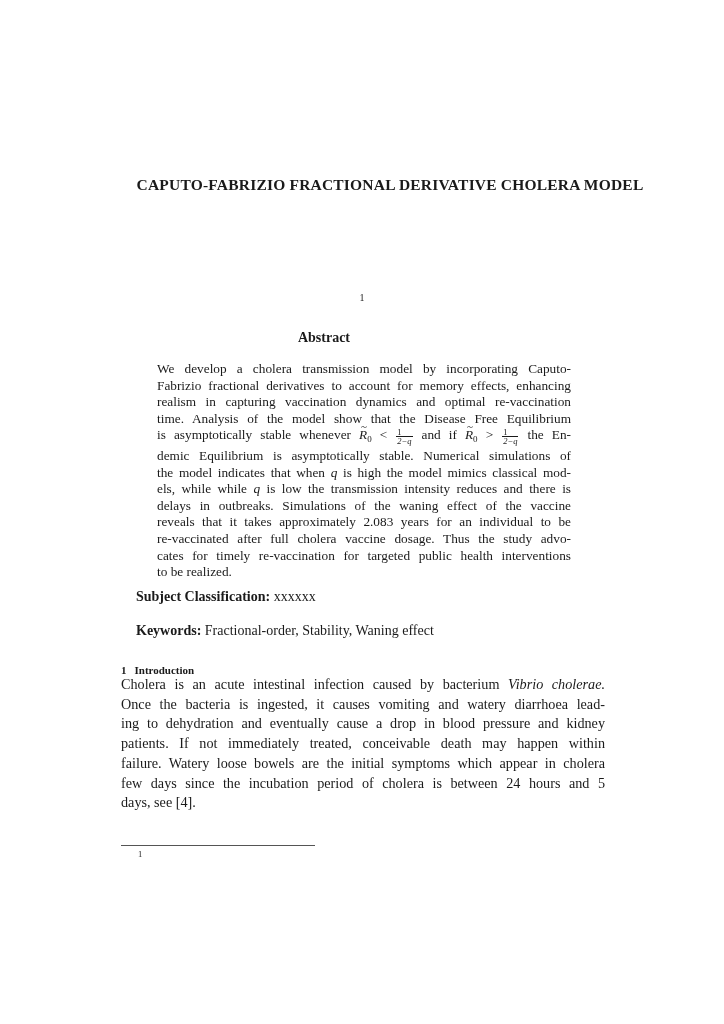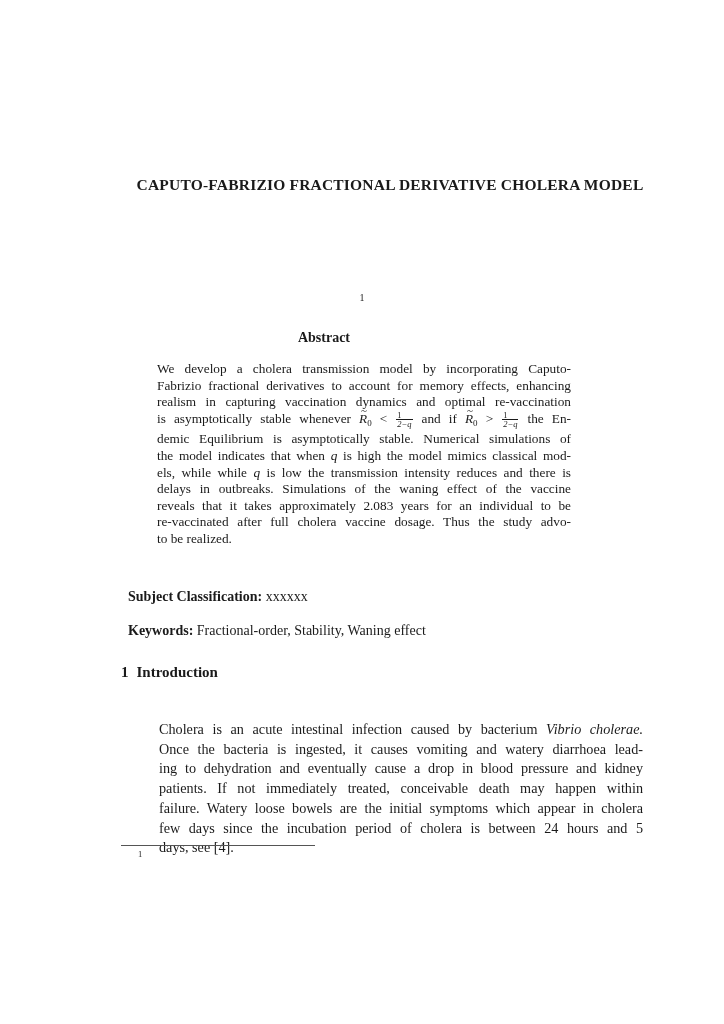--- a/index.html
+++ b/index.html
@@ -79,42 +79,41 @@
       text-align: center;
       font-size: 8.5px;
       line-height: 8px;
       margin: 0 1px;
     }
     .frac .num { display: block; border-bottom: 0.8px solid #1a1a1a; padding: 0 1px; }
     .frac .den { display: block; padding: 0 1px; }
     .sub { font-size: 9px; vertical-align: -3px; font-style: normal; }
     .meta-line {
       position: absolute;
-      left: 128px;
+      left: 136px;
       font-size: 14px;
     }
     .meta-line .label { font-weight: bold; }
     .subject { top: 589px; }
     .keywords { top: 623px; }
     .section-heading {
       position: absolute;
       left: 121px;
       top: 664px;
       font-weight: bold;
-      font-size: 15px;
+      font-size: 11px;
     }
     .section-heading .num { margin-right: 8px; }
     .intro-body {
       position: absolute;
       left: 121px;
       width: 484px;
-      top: 720px;
+      top: 675px;
       font-size: 14.2px;
       line-height: 19.7px;
-      margin-left: 38px;
     }
     .intro-body .line {
       display: block;
       text-align: justify;
       text-align-last: justify;
       white-space: nowrap;
     }
     .intro-body .line.last { text-align-last: left; }
     .italic { font-style: italic; }
     .footnote-rule {
@@ -140,27 +139,29 @@
   <div class="page-title">CAPUTO-FABRIZIO FRACTIONAL DERIVATIVE CHOLERA MODEL</div>
 
   <div class="title-mark">1</div>
 
   <div class="abstract-heading">Abstract</div>
 
   <div class="abstract-body">
     <span class="line">We develop a cholera transmission model by incorporating Caputo-</span>
     <span class="line">Fabrizio fractional derivatives to account for memory effects, enhancing</span>
     <span class="line">realism in capturing vaccination dynamics and optimal re-vaccination</span>
+    <span class="line">time. Analysis of the model show that the Disease Free Equilibrium</span>
     <span class="line"><span>is asymptotically stable whenever </span><span class="math rbar">R</span><span class="sub">0</span><span> &lt; </span><span class="frac"><span class="num">1</span><span class="den math">2−q</span></span><span> and if </span><span class="math rbar">R</span><span class="sub">0</span><span> &gt; </span><span class="frac"><span class="num">1</span><span class="den math">2−q</span></span><span> the En-</span></span>
     <span class="line">demic Equilibrium is asymptotically stable. Numerical simulations of</span>
     <span class="line"><span>the model indicates that when </span><span class="math">q</span><span> is high the model mimics classical mod-</span></span>
     <span class="line"><span>els, while while </span><span class="math">q</span><span> is low the transmission intensity reduces and there is</span></span>
     <span class="line">delays in outbreaks. Simulations of the waning effect of the vaccine</span>
     <span class="line">reveals that it takes approximately 2.083 years for an individual to be</span>
     <span class="line">re-vaccinated after full cholera vaccine dosage. Thus the study advo-</span>
+    <span class="line">cates for timely re-vaccination for targeted public health interventions</span>
     <span class="line last">to be realized.</span>
   </div>
 
   <div class="meta-line subject">
     <span class="label">Subject Classification:</span>
     <span>xxxxxx</span>
   </div>
 
   <div class="meta-line keywords">
     <span class="label">Keywords:</span>

